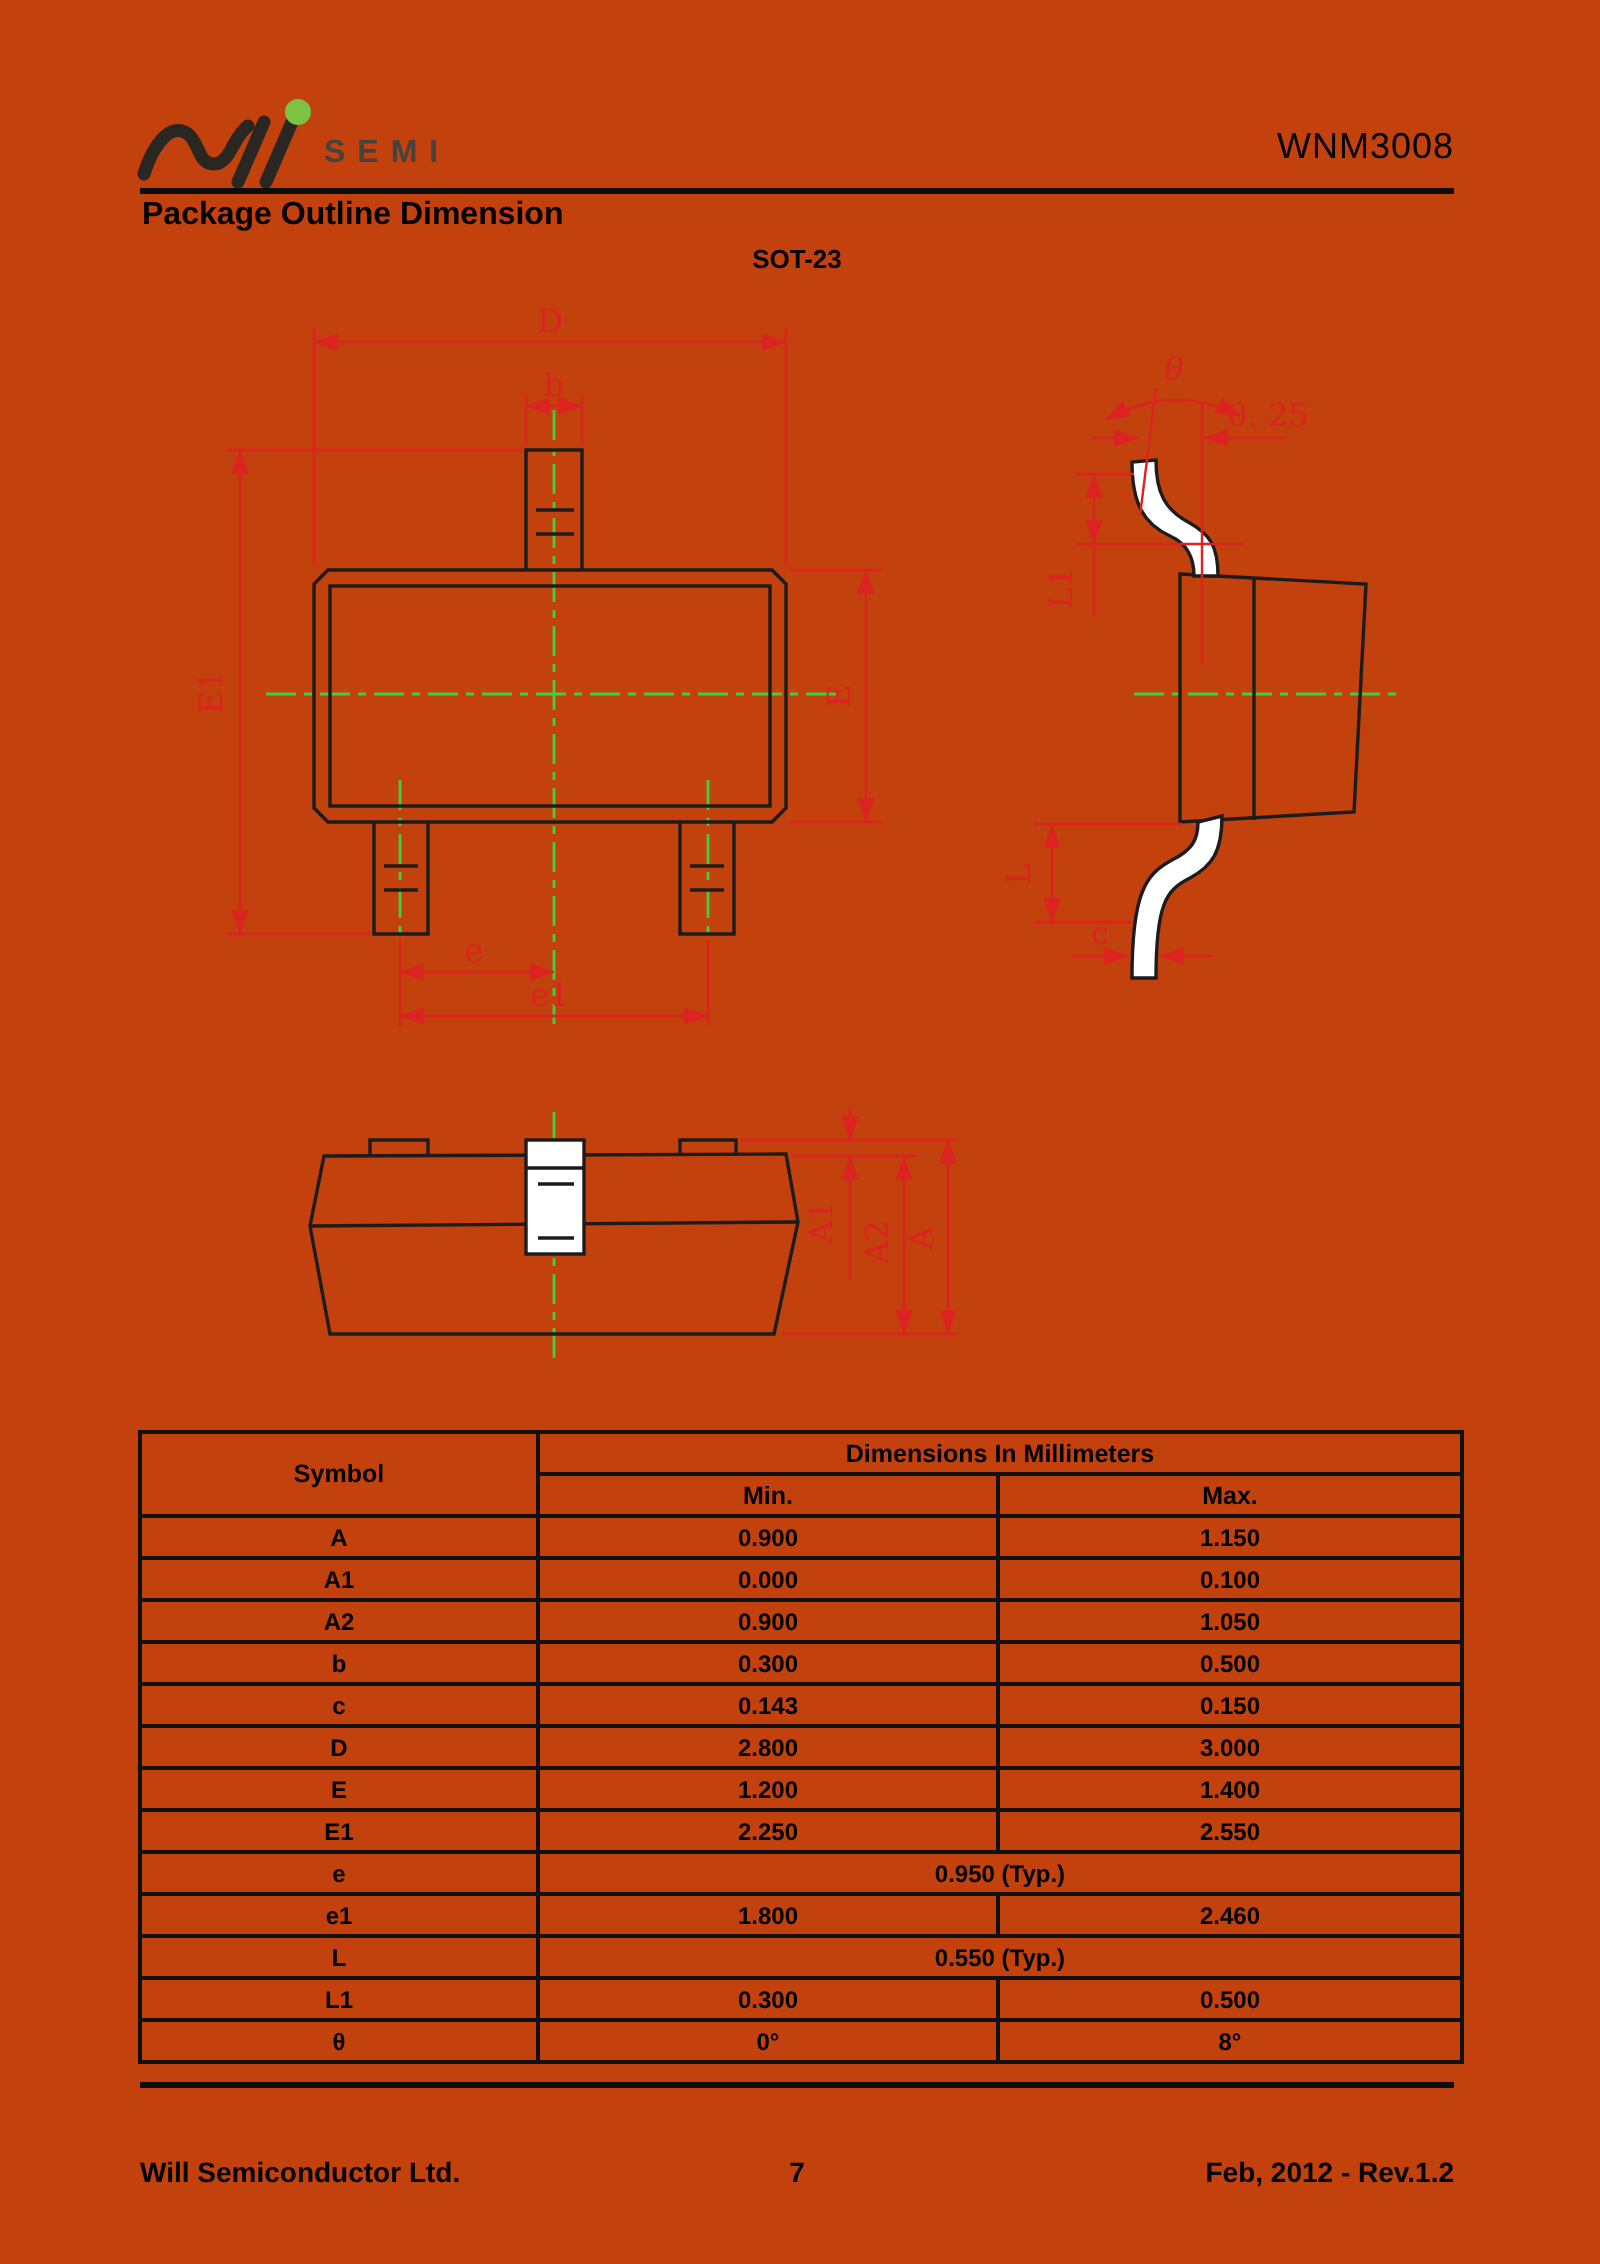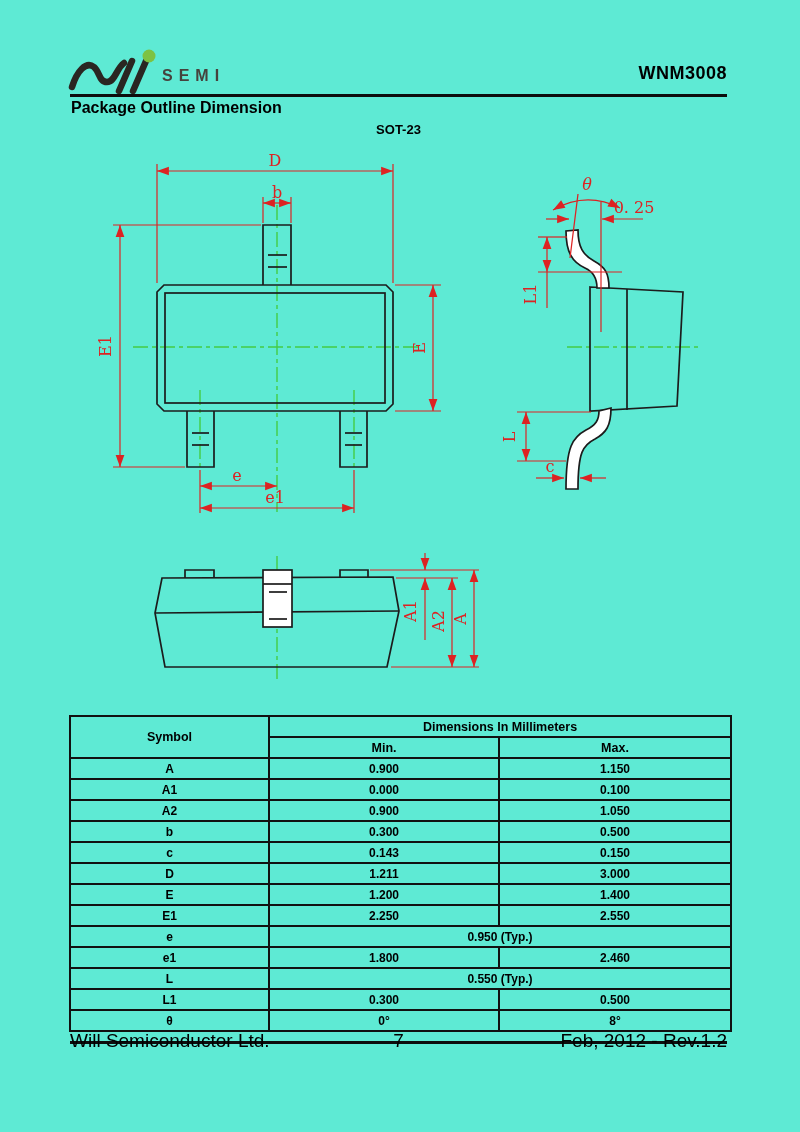--- a/index.html
+++ b/index.html
@@ -1,24 +1,24 @@
 <!DOCTYPE html>
 <html><head>
 <meta charset="utf-8">
 <style>
   html,body { margin:0; padding:0; background:#ffffff; }
   .page {
-    position:relative; width:800px; height:1132px; background:#5eead4;
+    position:relative; width:800px; height:1132px; background:#c2410c;
     font-family:"Liberation Sans", sans-serif; color:#000; overflow:hidden;
   }
 
   
   .logo-svg { position:absolute; left:66px; top:46px; }
   .part-number { position:absolute; top:63px; left:70px; width:657px; text-align:right;
-                 font-size:18px; font-weight:bold; letter-spacing:0.5px; }
+                 font-size:18px; font-weight:normal; letter-spacing:0.5px; }
   .header-rule { position:absolute; left:70px; top:94px; width:657px; height:3px; background:#0d0d0d; }
   .page-title  { position:absolute; left:71px; top:99px; font-size:16px; font-weight:bold;text-align:right; }
   .pkg-name    { position:absolute; left:70px; top:122px; width:657px; text-align:center;
                  font-size:13px; font-weight:bold; }
 
   
   .drawings { position:absolute; left:0; top:140px; }
   .blk  { stroke:#1c1c1c; stroke-width:1.7; fill:none; stroke-linejoin:miter; }
   .blkf { stroke:#1c1c1c; stroke-width:1.7; fill:#ffffff; }
   .cl   { stroke:#44cc44; stroke-width:1.4; fill:none; stroke-dasharray:15 4 4 4; }
@@ -29,23 +29,23 @@
   .dim-table { position:absolute; left:69px; top:715px; width:661px;
                border-collapse:collapse; table-layout:fixed; }
   .dim-table th, .dim-table td {
     border:2px solid #111; text-align:center; vertical-align:middle;
     font-weight:bold; font-size:12px; padding:0; height:19px; color:#000;
   }
   .dim-table th { font-size:12.5px; }
 
   
   .footer-rule { position:absolute; left:70px; top:1041px; width:657px; height:3px; background:#0d0d0d; }
-  .footer-row  { position:absolute; left:70px; top:1030px; width:657px;
+  .footer-row  { position:absolute; left:70px; top:1078px; width:657px;
                  display:grid; grid-template-columns:1fr auto 1fr; align-items:center;
-                 font-size:19px; font-weight:normal; }
+                 font-size:14px; font-weight:bold; }
   .footer-row .fl { justify-self:start; }
   .footer-row .fc { justify-self:center; }
   .footer-row .fr { justify-self:end; }
 </style>
 </head>
 <body>
 
 <div class="page">
 
   <svg class="logo-svg" width="180" height="56" viewBox="0 0 180 56">
@@ -226,21 +226,21 @@
           <td>0.300</td>
           <td>0.500</td>
         </tr>
         <tr>
           <td>c</td>
           <td>0.143</td>
           <td>0.150</td>
         </tr>
         <tr>
           <td>D</td>
-          <td>1.211</td>
+          <td>2.800</td>
           <td>3.000</td>
         </tr>
         <tr>
           <td>E</td>
           <td>1.200</td>
           <td>1.400</td>
         </tr>
         <tr>
           <td>E1</td>
           <td>2.250</td>

